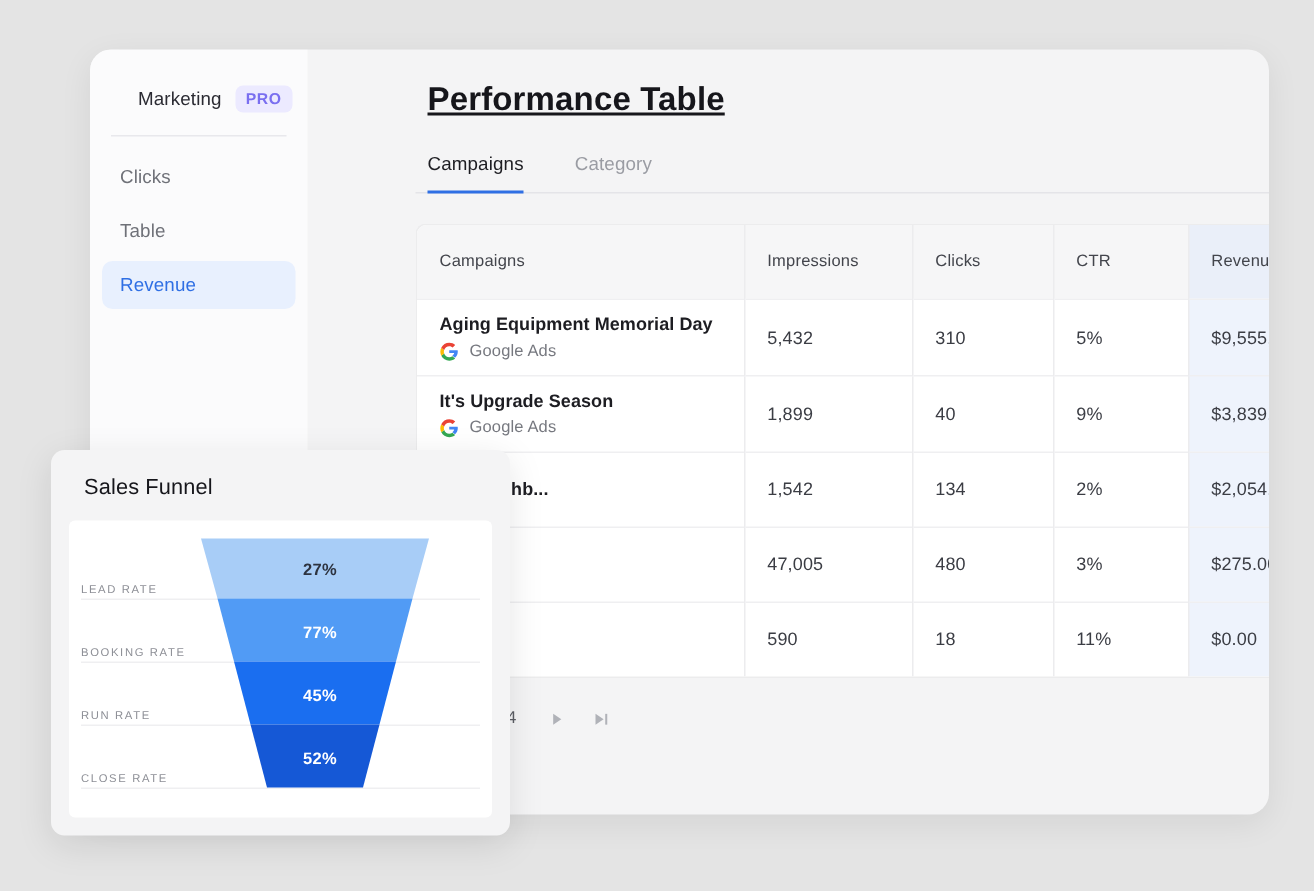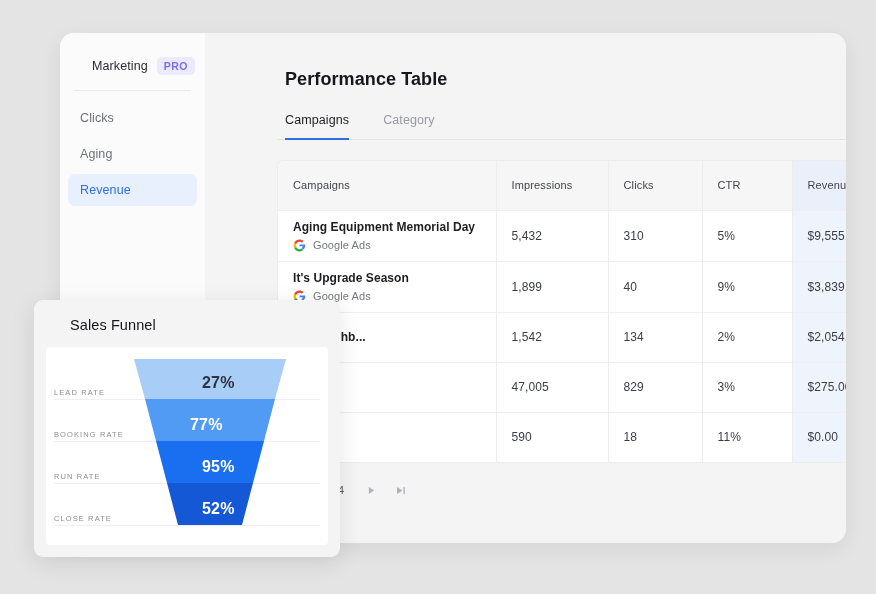--- a/index.html
+++ b/index.html
@@ -88,24 +88,25 @@
   }
 
   
   #content {
     position: absolute;
     left: 145px; top: 0;
     right: 0; bottom: 0;
   }
 
   #page-title {
-    font-size: 18px;
+    font-size: 22px;
     color: #16161b;
-    padding: 36px 0 0 80px;
-    letter-spacing: .1px;
+    padding: 20px 0 0 80px;
+    letter-spacing: .1px;
+    text-decoration: underline;
   }
 
   #tabs {
     display: flex;
     gap: 34px;
     padding: 23px 0 0 80px;
   }
   .tab {
     font-size: 12.5px;
     padding-bottom: 11px;
@@ -211,21 +212,21 @@
     width: 306px;
     height: 257px;
     background: #f4f4f5;
     border-radius: 9px;
     box-shadow: 0 6px 24px rgba(0,0,0,0.10);
     overflow: hidden;
   }
   #funnel-title {
     font-size: 14.5px;
     color: #16161b;
-    padding: 17px 0 0 36px;
+    padding: 17px 0 0 22px;
     letter-spacing: .1px;
   }
   #funnel-chart-area {
     position: absolute;
     left: 12px;
     top: 47px;
     width: 282px;
     height: 198px;
     background: #ffffff;
     border-radius: 4px;
@@ -242,39 +243,39 @@
   }
   .rate-rule {
     position: absolute;
     left: 8px;
     width: 266px;
     height: 1px;
     background: #efeff1;
   }
   .pct-label {
     position: absolute;
-    font-size: 16px;
+    font-size: 11px;
     font-weight: bold;
     letter-spacing: .2px;
   }
 </style>
 </head>
 <body>
 
 <div id="main-card">
 
   <div id="sidebar">
     <div id="brand-row">
       <span id="brand-name">Marketing</span>
       <span id="pro-badge">PRO</span>
     </div>
     <div id="sidebar-divider"></div>
     <nav id="nav-list">
       <a class="nav-item">Clicks</a>
-      <a class="nav-item">Aging</a>
+      <a class="nav-item">Table</a>
       <a class="nav-item active-blue">Revenue</a>
     </nav>
   </div>
 
   <div id="content">
 
     <h1 id="page-title">Performance Table</h1>
 
     <div id="tabs">
       <div class="tab selected">Campaigns</div>
@@ -348,21 +349,21 @@
             <td>134</td>
             <td>2%</td>
             <td class="rev-col">$2,054.00</td>
           </tr>
 
           <tr>
             <td class="camp-cell">
               <div class="camp-name">re Us</div>
             </td>
             <td>47,005</td>
-            <td>829</td>
+            <td>480</td>
             <td>3%</td>
             <td class="rev-col">$275.00</td>
           </tr>
 
           <tr>
             <td class="camp-cell">
               <div class="camp-name"></div>
             </td>
             <td>590</td>
             <td>18</td>
@@ -408,18 +409,18 @@
       <polygon points="110,94 218,94 207,136 121,136" fill="#1a6ef0"></polygon>
       <polygon points="121,136 207,136 196,178 132,178" fill="#1558d6"></polygon>
     </svg>
 
     <span class="rate-label" style="left:8px;  top:41px">LEAD RATE</span>
     <span class="rate-label" style="left:8px;  top:83px">BOOKING RATE</span>
     <span class="rate-label" style="left:8px;  top:125px">RUN RATE</span>
     <span class="rate-label" style="left:8px;  top:167px">CLOSE RATE</span>
 
     <span class="pct-label" style="left:156px; top:27px;  color:#2d3340">27%</span>
-    <span class="pct-label" style="left:144px; top:69px;  color:#ffffff">77%</span>
-    <span class="pct-label" style="left:156px; top:111px; color:#ffffff">95%</span>
+    <span class="pct-label" style="left:156px; top:69px;  color:#ffffff">77%</span>
+    <span class="pct-label" style="left:156px; top:111px; color:#ffffff">45%</span>
     <span class="pct-label" style="left:156px; top:153px; color:#ffffff">52%</span>
 
   </div>
 </div>
 
 </body></html>

